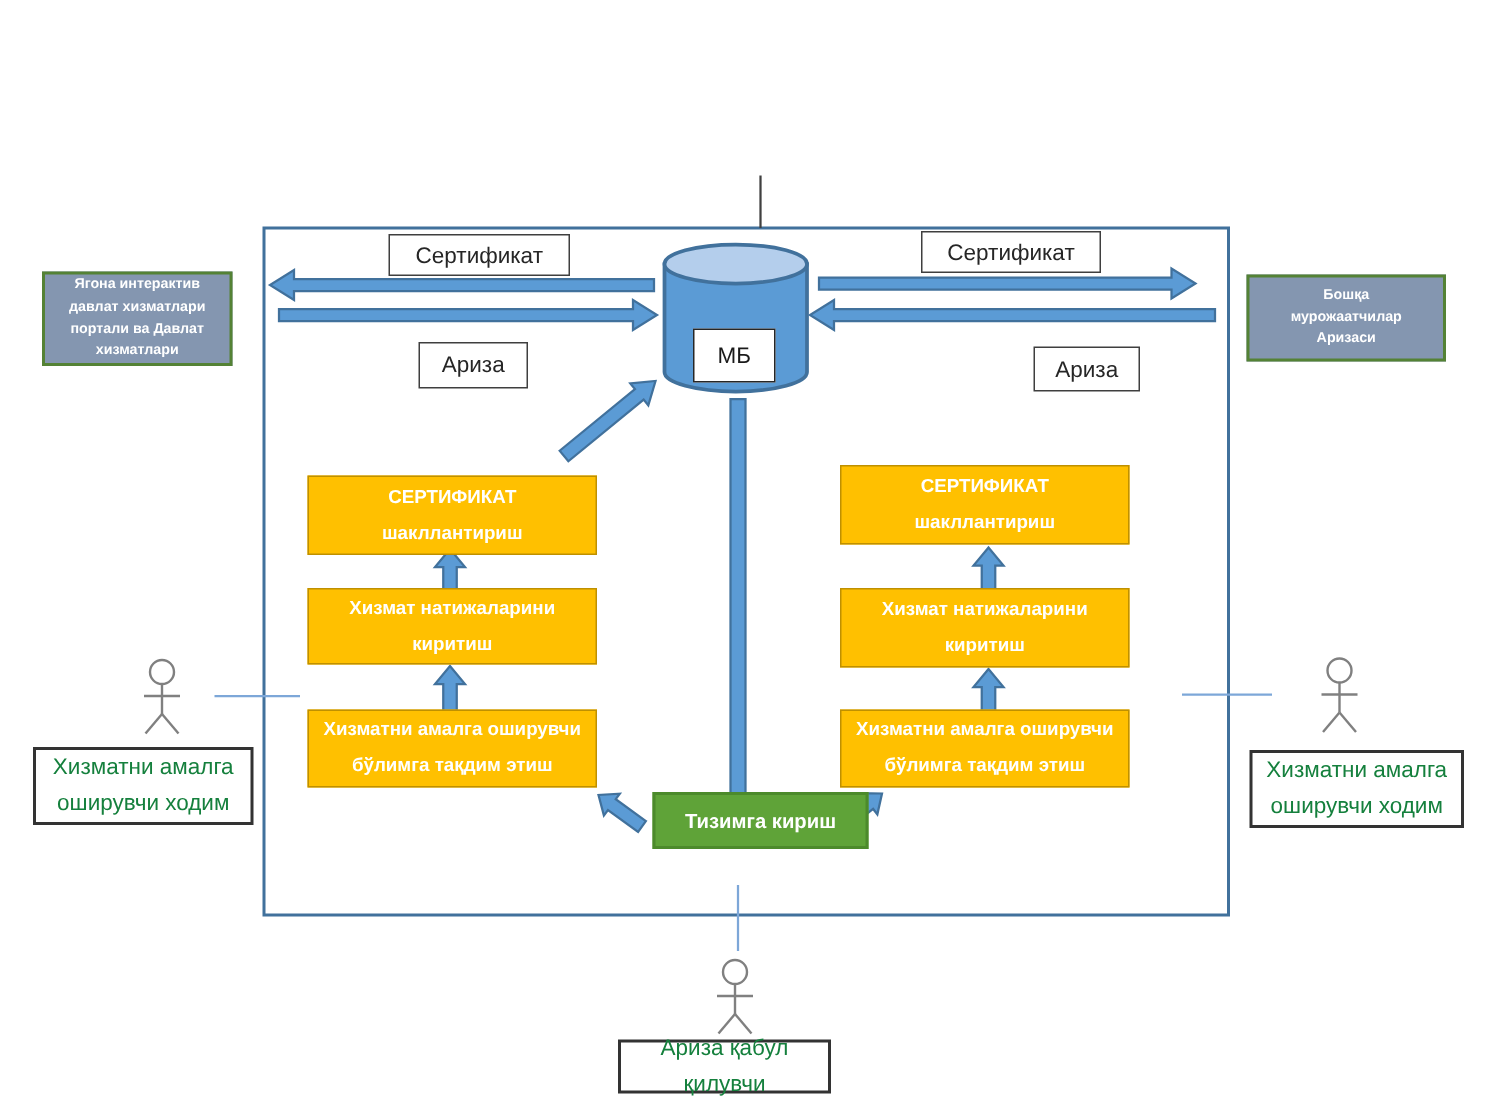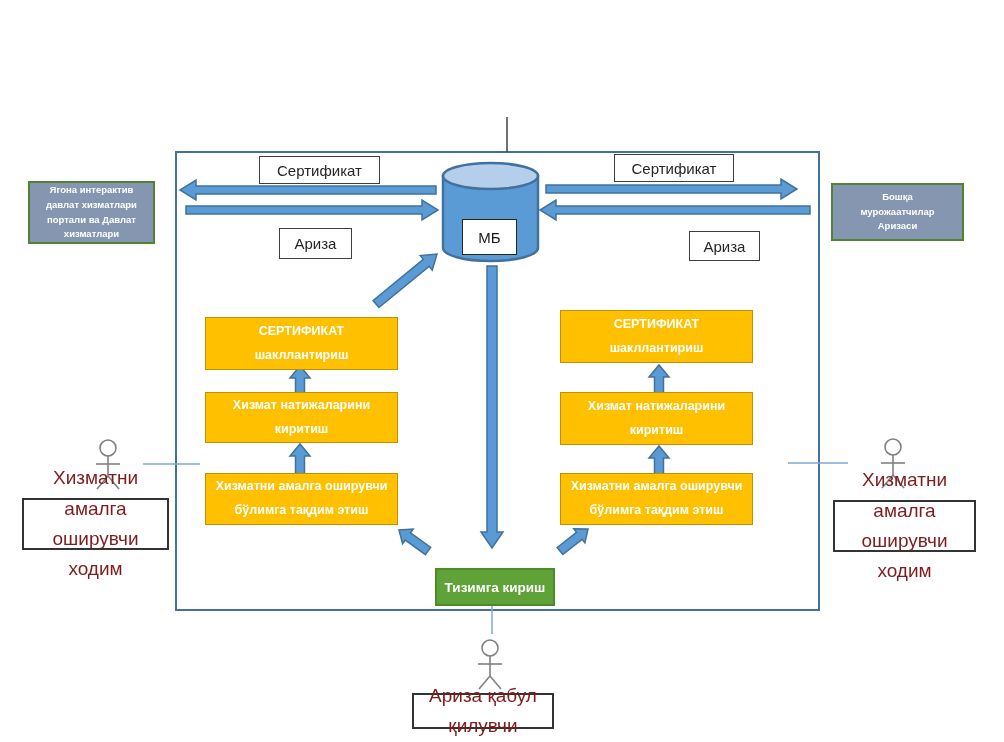--- a/index.html
+++ b/index.html
@@ -17,22 +17,22 @@
     border:2px solid #41719C;box-sizing:border-box;background:transparent;
   }
   svg.layer{position:absolute;left:0;top:0;width:1004px;height:742px;}
   .box{position:absolute;box-sizing:border-box;display:flex;align-items:center;justify-content:center;text-align:center;}
   .preline{white-space:pre-line;}
   .portal{
     background:#8496B0;border:2px solid #548235;color:#ffffff;
     font-size:9.5px;font-weight:bold;line-height:1.55;padding:2px;
   }
   .whitelabel{
-    background:#ffffff;border:2px solid #333333;color:#7f1d1d;
-    font-size:19px;line-height:1.6;
+    background:#ffffff;border:2px solid #333333;color:#15803d;
+    font-size:15px;line-height:1.6;
   }
   .flowlabel{
     background:#ffffff;border:1.5px solid #3f3f3f;color:#262626;font-size:15px;
   }
   .step{
     background:#FFC000;border:1.5px solid #BF9000;color:#ffffff;
     font-weight:bold;font-size:12.5px;line-height:1.9;
   }
   .login{
     background:#5FA338;border:2px solid #4C8A2B;color:#ffffff;
@@ -131,21 +131,21 @@
   <div class="box step preline" style="left:205px;top:473px;width:193px;height:52px;">Хизматни амалга оширувчи
 бўлимга тақдим этиш</div>
 
   <div class="box step preline" style="left:560px;top:310px;width:193px;height:53px;">СЕРТИФИКАТ
 шакллантириш</div>
   <div class="box step preline" style="left:560px;top:392px;width:193px;height:53px;">Хизмат натижаларини
 киритиш</div>
   <div class="box step preline" style="left:560px;top:473px;width:193px;height:52px;">Хизматни амалга оширувчи
 бўлимга тақдим этиш</div>
 
-  <div class="box login" style="left:435px;top:568px;width:120px;height:38px;">Тизимга кириш</div>
+  <div class="box login" style="left:435px;top:528px;width:144px;height:38px;">Тизимга кириш</div>
 
   <div class="box whitelabel preline" style="left:22px;top:498px;width:147px;height:52px;">Хизматни амалга
 оширувчи ходим</div>
   <div class="box whitelabel preline" style="left:833px;top:500px;width:143px;height:52px;">Хизматни амалга
 оширувчи ходим</div>
   <div class="box whitelabel" style="left:412px;top:693px;width:142px;height:36px;">Ариза қабул қилувчи</div>
 
 </div>
 
 </body></html>

